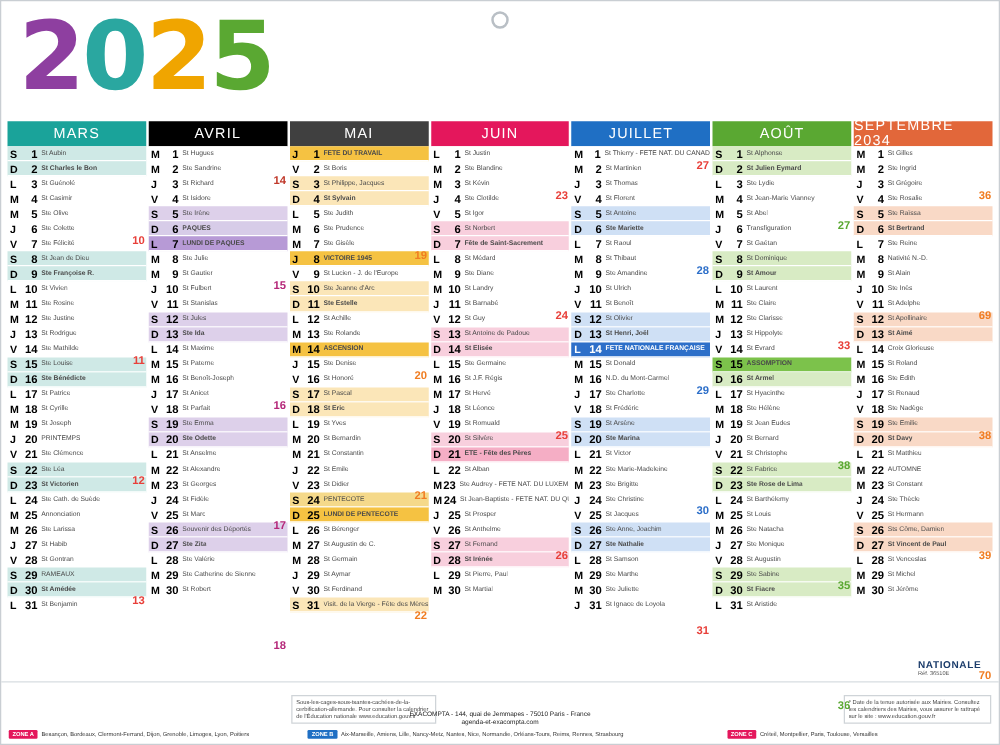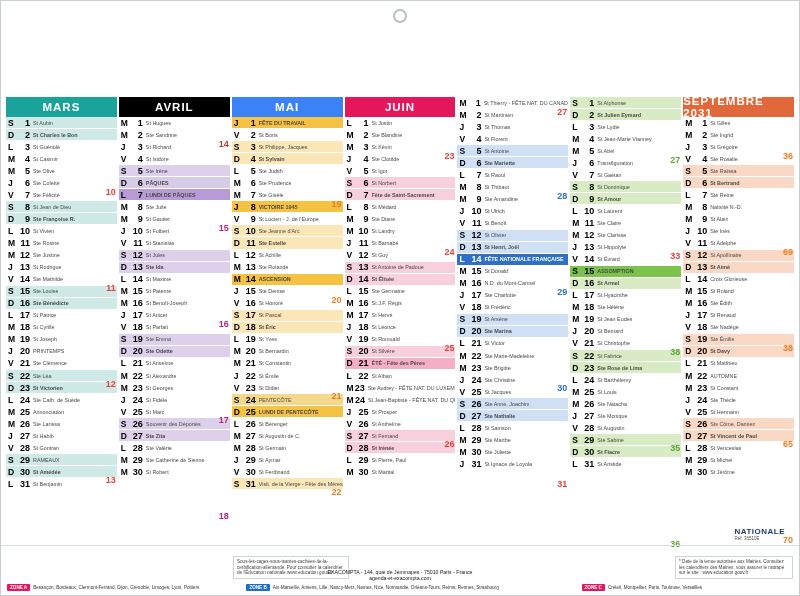--- a/index.html
+++ b/index.html
@@ -44,21 +44,21 @@
   }
   .mcol {
     flex: 1 1 0;
     margin: 0 1px;
     display: flex; flex-direction: column;
     min-width: 0;
   }
   .mhead {
     height: 20px;
     color: #ffffff;
-    font-size: 11.5px; font-weight: bold; letter-spacing: 1px;
+    font-size: 11.5px; font-weight: normal; letter-spacing: 1px;
     display: flex; align-items: center; justify-content: center;
     font-family: "Liberation Sans", sans-serif;
   }
   .days { flex: 1 1 auto; position: relative; }
   .day {
     height: 12.05px;
     display: flex; align-items: center;
     font-size: 8px;
     padding-left: 2px;
     position: relative;
@@ -107,20 +107,21 @@
   }
   .logo-sub { font-size: 4.5px; font-weight: normal; color:#555; letter-spacing:0; }
 </style>
 </head>
 <body>
 
 <div class="page">
 
   <div class="topbar">
     <div class="punch-hole"></div>
+    <div class="year year-left" id="year-left"><span class="y-d" style="color: rgb(142, 63, 160);">2</span><span class="y-d" style="color: rgb(42, 167, 160);">0</span><span class="y-d" style="color: rgb(240, 165, 0);">2</span><span class="y-d" style="color: rgb(90, 168, 50);">5</span></div>
   </div>
 
   <div class="months" id="months">
       <div class="mcol">
         <div class="mhead" style="background: rgb(26, 163, 154);">MARS</div>
         <div class="days">
           <div class="day" style="background: rgb(207, 233, 230);">
             <span class="dow">S</span>
             <span class="dnum">1</span>
             <span class="saint">St Aubin</span>
@@ -435,21 +436,21 @@
             <span class="saint">St Robert</span>
           </div>
           <div class="wk" style="top: 22px; color: rgb(192, 57, 43);">14</div>
           <div class="wk" style="top: 106px; color: rgb(181, 40, 122);">15</div>
           <div class="wk" style="top: 202px; color: rgb(181, 40, 122);">16</div>
           <div class="wk" style="top: 298px; color: rgb(181, 40, 122);">17</div>
           <div class="wk" style="top: 394px; color: rgb(181, 40, 122);">18</div>
         </div>
       </div>
       <div class="mcol">
-        <div class="mhead" style="background: #3b82f6;">MAI</div>
+        <div class="mhead" style="background: #404040;">MAI</div>
         <div class="days">
           <div class="day holiday" style="background: rgb(245, 194, 66);">
             <span class="dow">J</span>
             <span class="dnum">1</span>
             <span class="saint">FÊTE DU TRAVAIL</span>
           </div>
           <div class="day" style="background: rgb(255, 255, 255);">
             <span class="dow">V</span>
             <span class="dnum">2</span>
             <span class="saint">St Boris</span>
@@ -758,20 +759,21 @@
             <span class="dnum">30</span>
             <span class="saint">St Martial</span>
           </div>
           <div class="wk" style="top: 34px; color: rgb(232, 64, 58);">23</div>
           <div class="wk" style="top: 130px; color: rgb(232, 64, 58);">24</div>
           <div class="wk" style="top: 226px; color: rgb(232, 64, 58);">25</div>
           <div class="wk" style="top: 322px; color: rgb(232, 64, 58);">26</div>
         </div>
       </div>
       <div class="mcol">
+        <div class="mhead" style="background: rgb(31, 111, 196);">JUILLET</div>
         <div class="days">
           <div class="day" style="background: rgb(255, 255, 255);">
             <span class="dow">M</span>
             <span class="dnum">1</span>
             <span class="saint">St Thierry - FÊTE NAT. DU CANADA</span>
           </div>
           <div class="day" style="background: rgb(255, 255, 255);">
             <span class="dow">M</span>
             <span class="dnum">2</span>
             <span class="saint">St Martinien</span>
@@ -922,20 +924,21 @@
             <span class="saint">St Ignace de Loyola</span>
           </div>
           <div class="wk" style="top: 10px; color: rgb(232, 64, 58);">27</div>
           <div class="wk" style="top: 94px; color: rgb(45, 111, 201);">28</div>
           <div class="wk" style="top: 190px; color: rgb(45, 111, 201);">29</div>
           <div class="wk" style="top: 286px; color: rgb(45, 111, 201);">30</div>
           <div class="wk" style="top: 382px; color: rgb(232, 64, 58);">31</div>
         </div>
       </div>
       <div class="mcol">
+        <div class="mhead" style="background: rgb(90, 168, 50);">AOÛT</div>
         <div class="days">
           <div class="day" style="background: rgb(216, 235, 196);">
             <span class="dow">S</span>
             <span class="dnum">1</span>
             <span class="saint">St Alphonse</span>
           </div>
           <div class="day sun" style="background: rgb(216, 235, 196);">
             <span class="dow">D</span>
             <span class="dnum">2</span>
             <span class="saint">St Julien Eymard</span>
@@ -1086,21 +1089,21 @@
             <span class="saint">St Aristide</span>
           </div>
           <div class="wk" style="top: 58px; color: rgb(90, 168, 50);">27</div>
           <div class="wk" style="top: 154px; color: rgb(232, 64, 58);">33</div>
           <div class="wk" style="top: 250px; color: rgb(90, 168, 50);">38</div>
           <div class="wk" style="top: 346px; color: rgb(90, 168, 50);">35</div>
           <div class="wk" style="top: 442px; color: rgb(90, 168, 50);">36</div>
         </div>
       </div>
       <div class="mcol">
-        <div class="mhead" style="background: rgb(226, 103, 58);">SEPTEMBRE 2031</div>
+        <div class="mhead" style="background: rgb(226, 103, 58);">SEPTEMBRE 2034</div>
         <div class="days">
           <div class="day" style="background: rgb(255, 255, 255);">
             <span class="dow">M</span>
             <span class="dnum">1</span>
             <span class="saint">St Gilles</span>
           </div>
           <div class="day" style="background: rgb(255, 255, 255);">
             <span class="dow">M</span>
             <span class="dnum">2</span>
             <span class="saint">Ste Ingrid</span>
@@ -1241,21 +1244,21 @@
             <span class="saint">St Michel</span>
           </div>
           <div class="day" style="background: rgb(255, 255, 255);">
             <span class="dow">M</span>
             <span class="dnum">30</span>
             <span class="saint">St Jérôme</span>
           </div>
           <div class="wk" style="top: 34px; color: rgb(240, 125, 34);">36</div>
           <div class="wk" style="top: 130px; color: rgb(240, 125, 34);">69</div>
           <div class="wk" style="top: 226px; color: rgb(240, 125, 34);">38</div>
-          <div class="wk" style="top: 322px; color: rgb(240, 125, 34);">65</div>
+          <div class="wk" style="top: 322px; color: rgb(240, 125, 34);">39</div>
           <div class="wk" style="top: 418px; color: rgb(240, 125, 34);">70</div>
         </div>
       </div>
     </div>
 
   <div class="footer">
     <div class="zones" id="zones">
         <div class="zone" style="width: 30%; padding-left: 6px;">
           <span class="zbadge" style="background: rgb(228, 23, 92);">ZONE A</span>
           <span style="font-size: 4.6px;">Besançon, Bordeaux, Clermont-Ferrand, Dijon, Grenoble, Limoges, Lyon, Poitiers</span>

